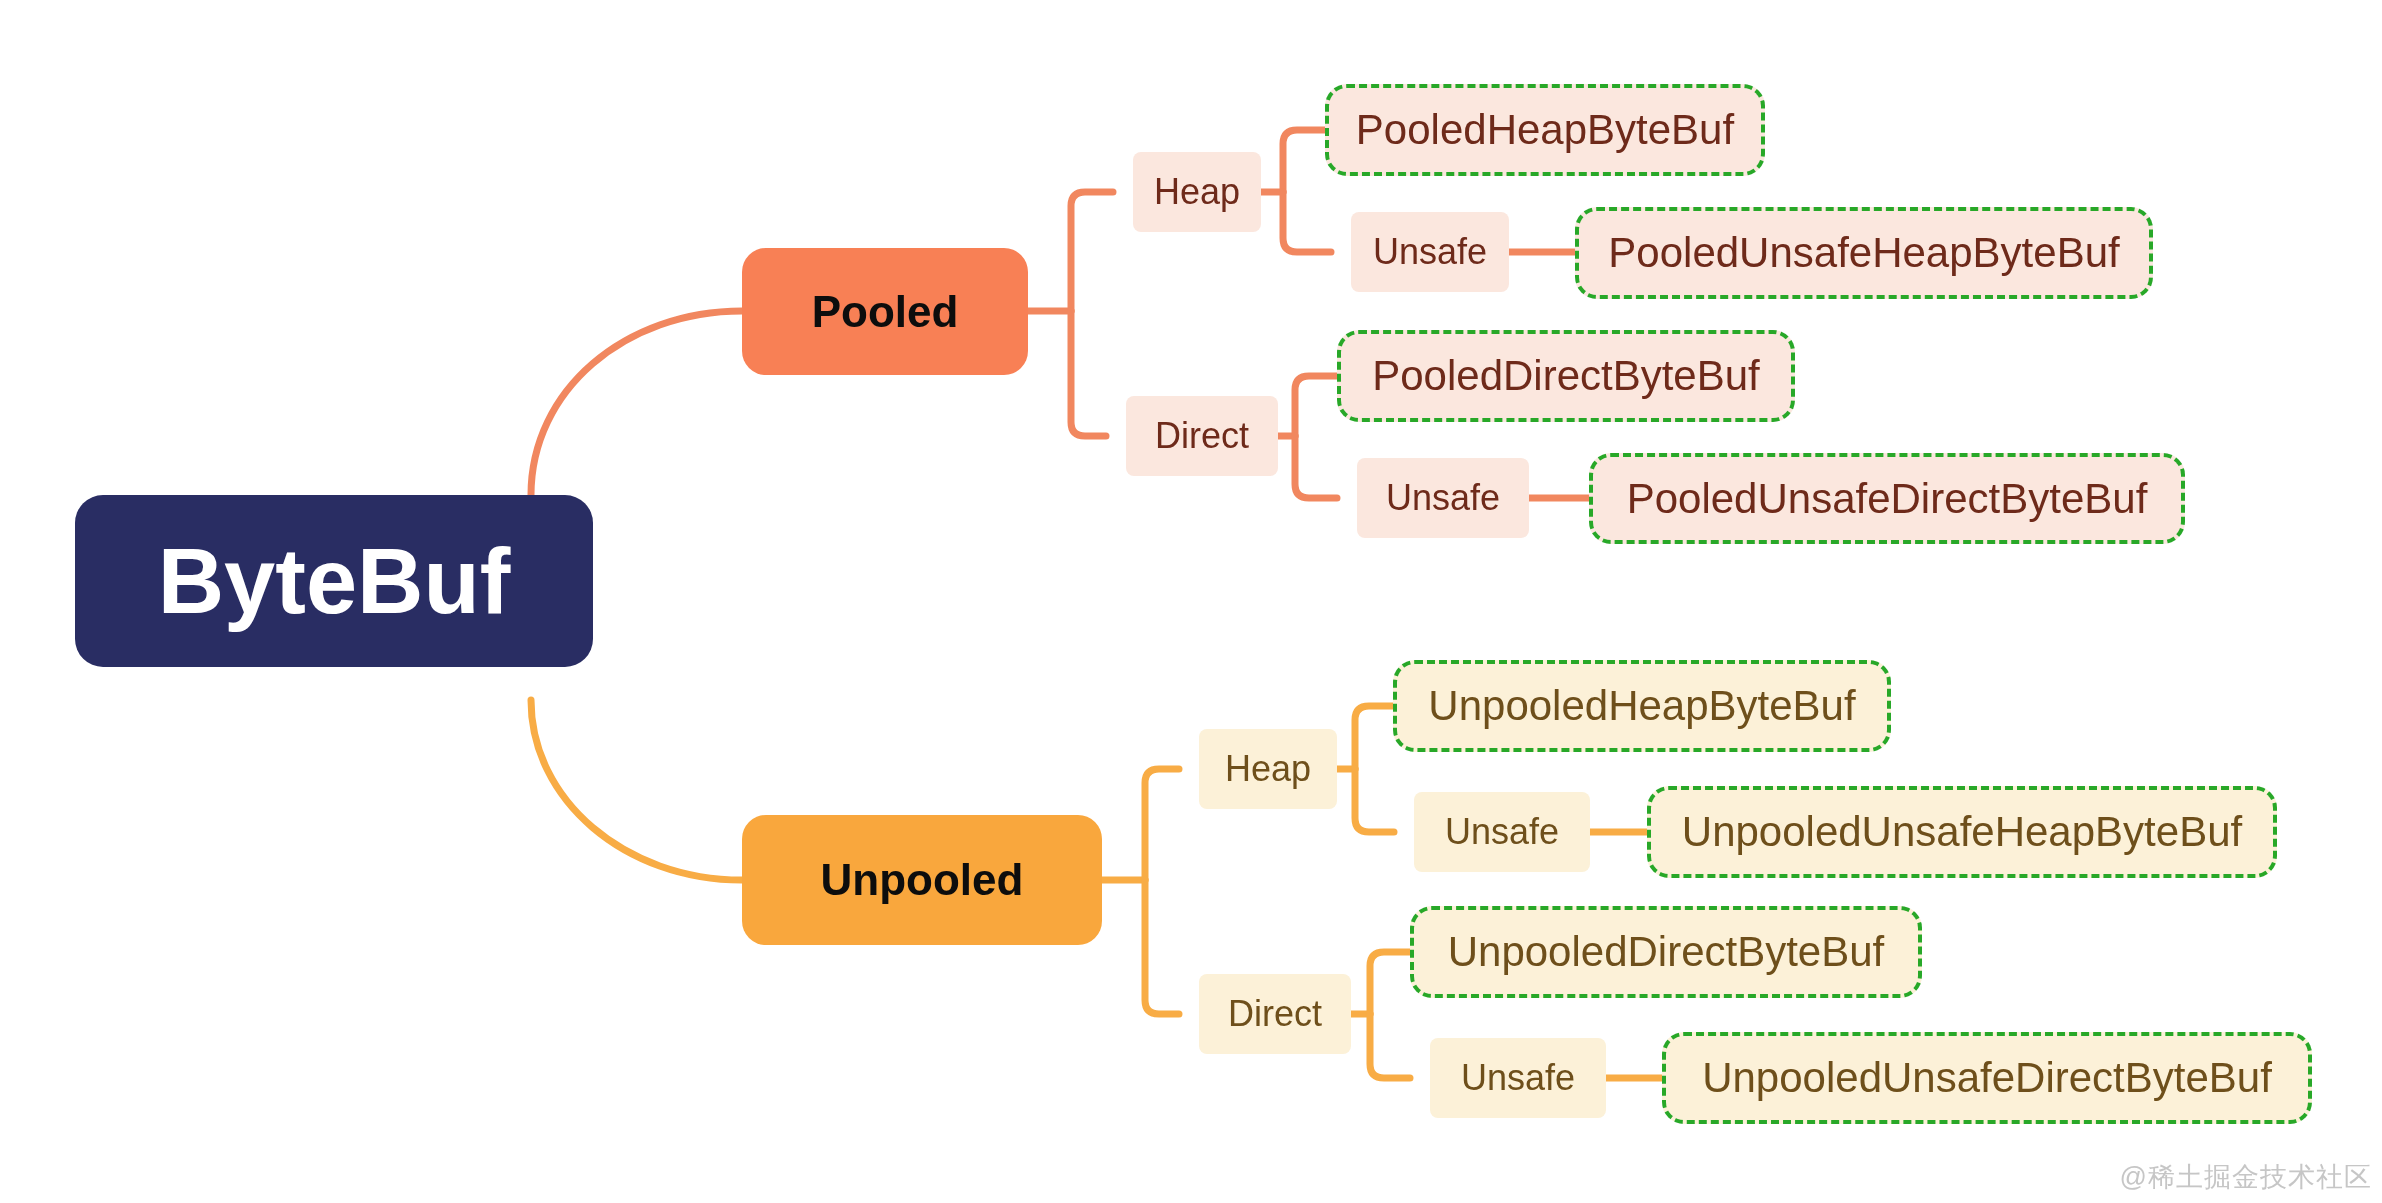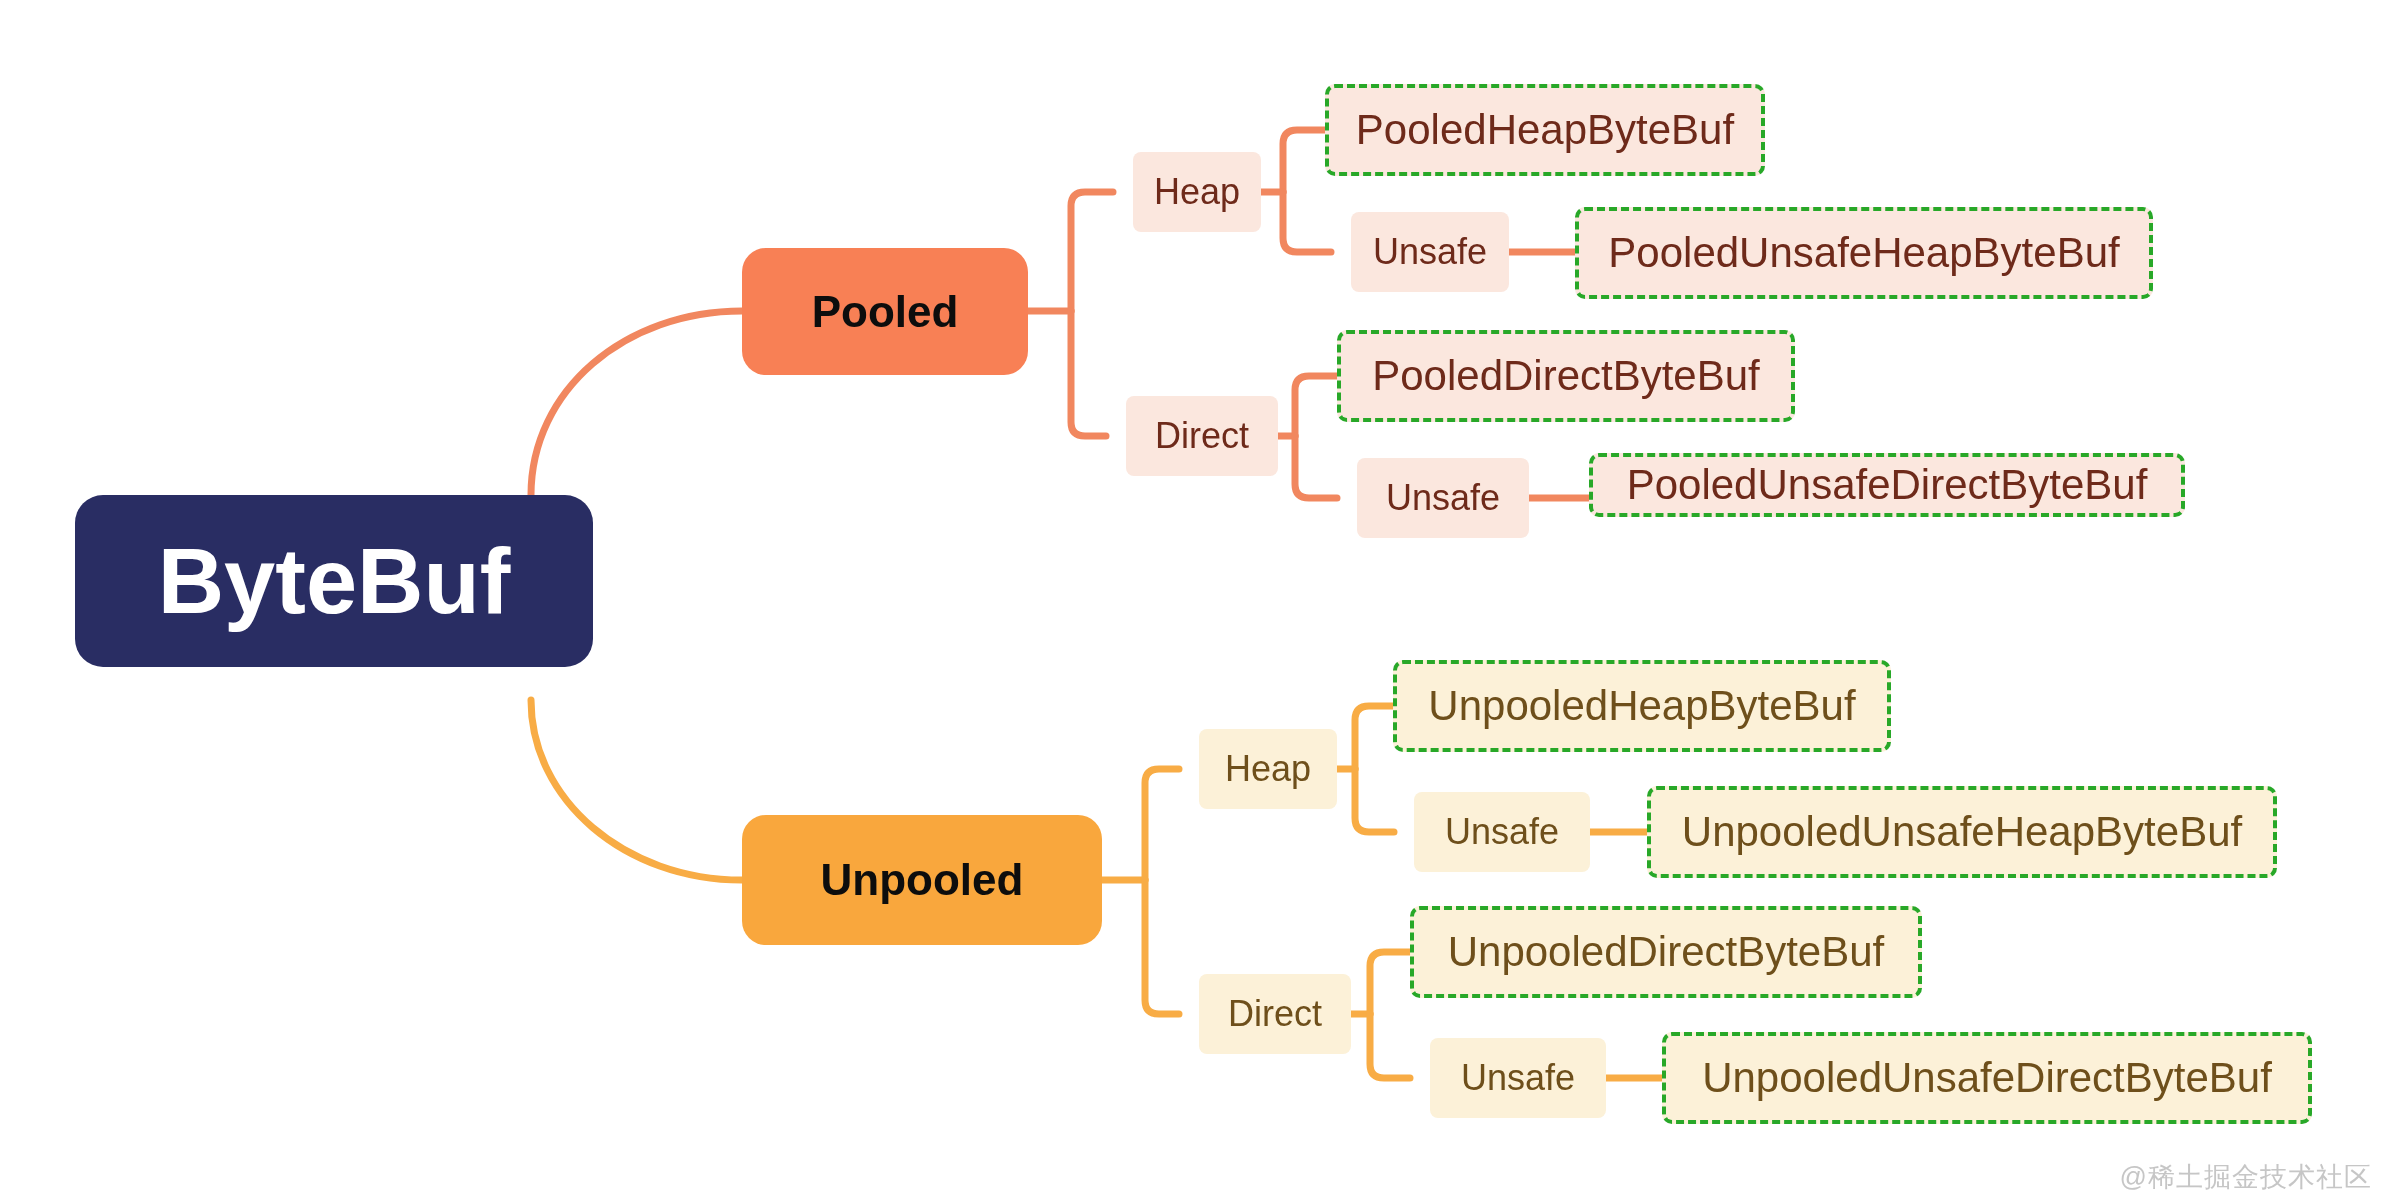--- a/index.html
+++ b/index.html
@@ -25,21 +25,21 @@
     background:var(--root-bg); color:#fff; font-weight:bold; font-size:92px;
     border-radius:28px;
   }
   .branch{color:#0d0d0d; font-weight:bold; font-size:44px; border-radius:24px;}
   .branch.pooled{background:var(--pooled-bg);}
   .branch.unpooled{background:var(--unpooled-bg);}
   .sub{font-size:36px; border-radius:8px;margin-left:20px;}
   .sub.pooled{background:var(--pink); color:var(--maroon);}
   .sub.unpooled{background:var(--cream); color:var(--brown);}
   .leaf{
-    font-size:42px; border-radius:10px; border:4px dashed var(--green);
+    font-size:42px; border-radius:22px; border:4px dashed var(--green);
   }
   .leaf.pooled{background:var(--pink); color:var(--maroon);}
   .leaf.unpooled{background:var(--cream); color:var(--brown);}
   .watermark{
     position:absolute; right:10px; bottom:8px; font-size:27px;
     color:var(--watermark); letter-spacing:1px;
   }
 </style>
 </head>
 <body>
@@ -88,21 +88,21 @@
   <div class="node sub pooled" style="left:1331px;top:212px;width:158px;height:80px" data-name="node-pooled-heap-unsafe">Unsafe</div>
 
   <div class="node leaf pooled" style="left:1575px;top:207px;width:578px;height:92px" data-name="node-pooled-unsafe-heap-bytebuf">PooledUnsafeHeapByteBuf</div>
 
   <div class="node sub pooled" style="left:1106px;top:396px;width:152px;height:80px" data-name="node-pooled-direct">Direct</div>
 
   <div class="node leaf pooled" style="left:1337px;top:330px;width:458px;height:92px" data-name="node-pooled-direct-bytebuf">PooledDirectByteBuf</div>
 
   <div class="node sub pooled" style="left:1337px;top:458px;width:172px;height:80px" data-name="node-pooled-direct-unsafe">Unsafe</div>
 
-  <div class="node leaf pooled" style="left:1589px;top:453px;width:596px;height:64px" data-name="node-pooled-unsafe-direct-bytebuf">PooledUnsafeDirectByteBuf</div>
+  <div class="node leaf pooled" style="left:1589px;top:453px;width:596px;height:91px" data-name="node-pooled-unsafe-direct-bytebuf">PooledUnsafeDirectByteBuf</div>
 
   <div class="node branch unpooled" style="left:742px;top:815px;width:360px;height:130px" data-name="node-unpooled">Unpooled</div>
 
   <div class="node sub unpooled" style="left:1179px;top:729px;width:138px;height:80px" data-name="node-unpooled-heap">Heap</div>
 
   <div class="node leaf unpooled" style="left:1393px;top:660px;width:498px;height:92px" data-name="node-unpooled-heap-bytebuf">UnpooledHeapByteBuf</div>
 
   <div class="node sub unpooled" style="left:1394px;top:792px;width:176px;height:80px" data-name="node-unpooled-heap-unsafe">Unsafe</div>
 
   <div class="node leaf unpooled" style="left:1647px;top:786px;width:630px;height:92px" data-name="node-unpooled-unsafe-heap-bytebuf">UnpooledUnsafeHeapByteBuf</div>

